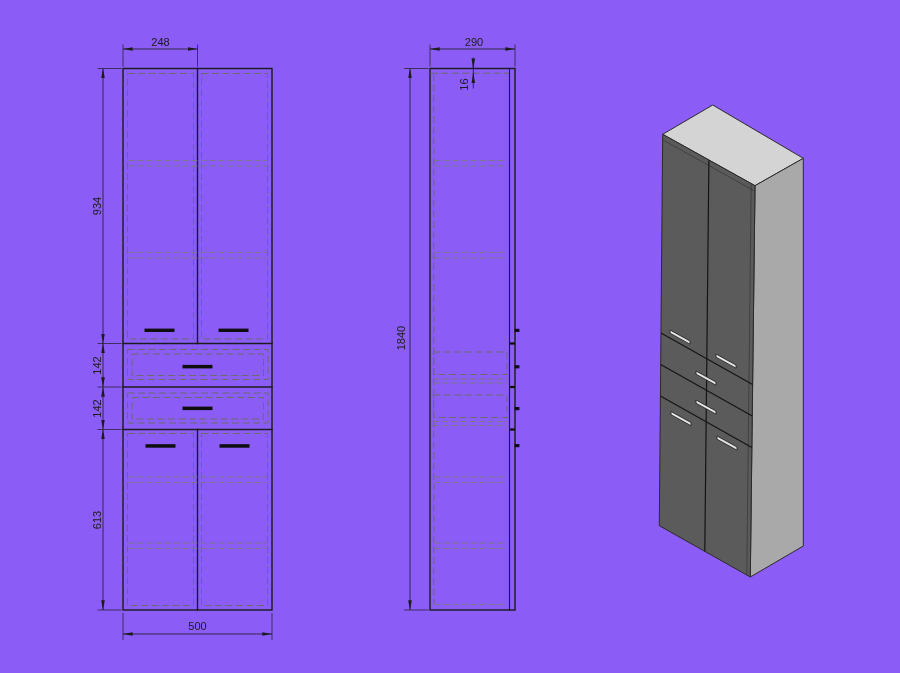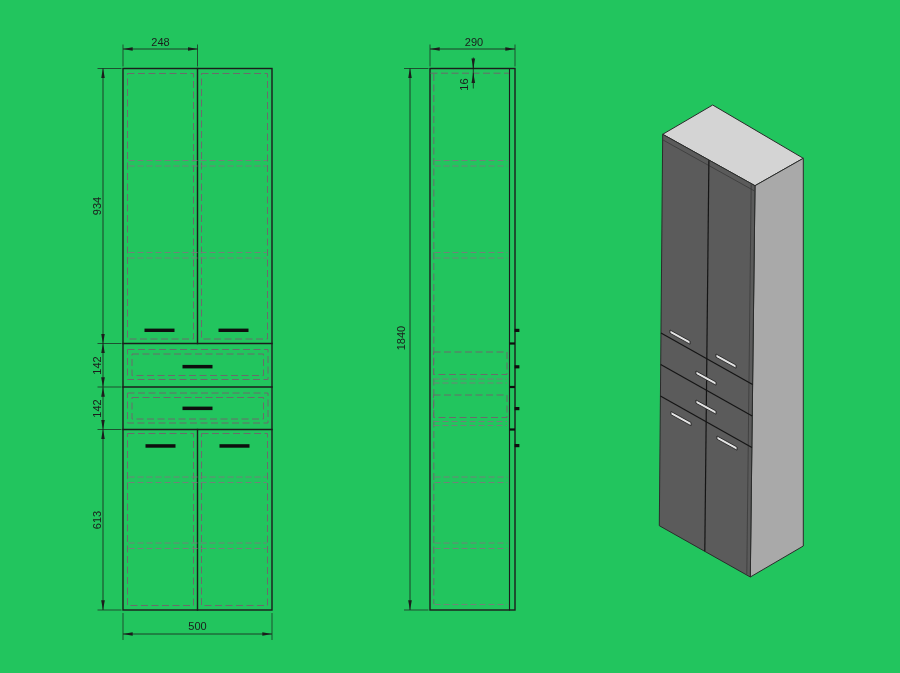--- a/index.html
+++ b/index.html
@@ -1,16 +1,16 @@
 <!DOCTYPE html>
 <html><head>
 <meta charset="utf-8">
 <style>
   html,body{margin:0;padding:0;background:#ffffff;}
-  .sheet{position:relative;width:900px;height:673px;background:#22c55e;overflow:hidden;}
+  .sheet{position:relative;width:900px;height:673px;background:#8b5cf6;overflow:hidden;}
   svg{display:block;}
   .sol   {stroke:#1c1c1c;stroke-width:1.4;fill:none;stroke-linecap:square;}
   .sol2  {stroke:#1c1c1c;stroke-width:1.1;fill:none;stroke-linecap:square;}
   .dash  {stroke:#6b6b6b;stroke-width:1;fill:none;stroke-dasharray:7 3.5;}
   .dash2 {stroke:#7a7a7a;stroke-width:0.9;fill:none;stroke-dasharray:6 3;}
   .dim   {stroke:#1c1c1c;stroke-width:0.8;fill:none;}
   .ext   {stroke:#1c1c1c;stroke-width:0.7;fill:none;}
   .hdl   {fill:#0e0e0e;stroke:none;}
   .mark  {fill:#0e0e0e;stroke:none;}
   .dtext {font-family:"Liberation Sans","DejaVu Sans",sans-serif;font-size:11px;fill:#1c1c1c;}

